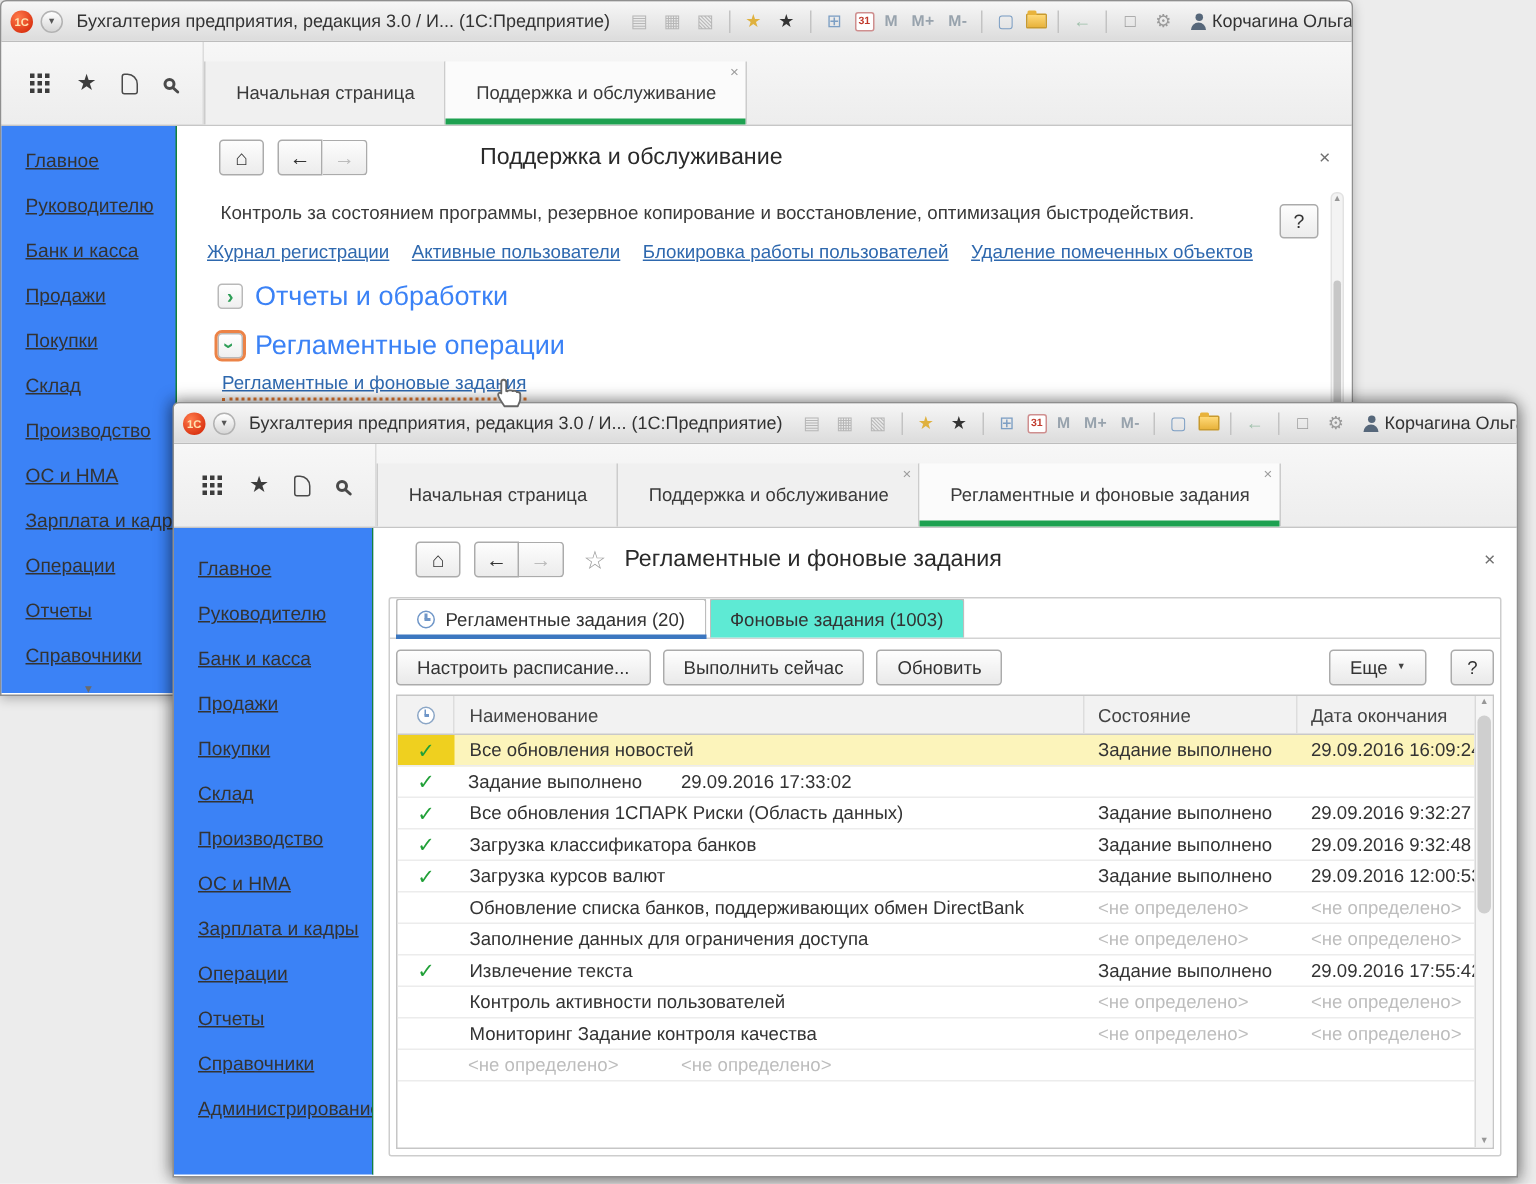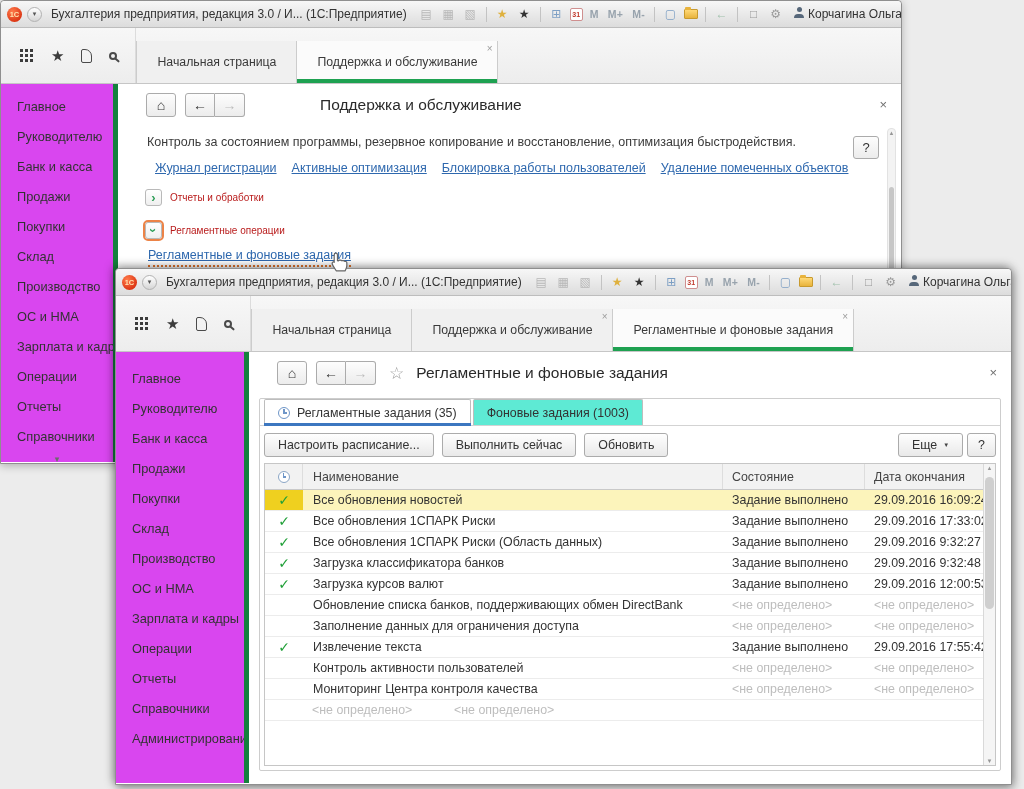--- a/index.html
+++ b/index.html
@@ -29,21 +29,21 @@
   .grey  { color:#9a9a9a; }
   .tb-mem { font-size:10.5px; font-weight:bold; color:#98a3ad; letter-spacing:.3px; padding:0 2px; flex:none; }
   .ic-cal { width:13px; height:13px; border:1px solid #cf8f8f; border-radius:2px; background:#fff;
             color:#c0392b; font-size:7px; font-weight:bold; display:inline-flex; align-items:center; justify-content:center; flex:none; }
   .ic-folder { width:14px; height:10px; background:linear-gradient(#ffd977,#e8b33c); border:1px solid #c89a2e;
                border-radius:1px; position:relative; flex:none; }
   .ic-folder::before { content:""; position:absolute; top:-3px; left:0; width:6px; height:3px; background:#e8b33c; border-radius:1px 1px 0 0; }
   .ic-user { width:10px; height:11px; position:relative; flex:none; }
   .ic-user::before { content:""; position:absolute; top:0; left:2.5px; width:5px; height:5px; border-radius:50%; background:#56677a; }
   .ic-user::after  { content:""; position:absolute; bottom:0; left:0; width:10px; height:4.5px; border-radius:5px 5px 0 0; background:#56677a; }
-  .tb-user { display:flex; align-items:flex-start; gap:4px; flex:none; }
+  .tb-user { display:flex; align-items:center; gap:4px; flex:none; }
   .tb-caret { font-size:7px; color:#555; flex:none; }
   .tb-flex { flex:1; }
 
   
   .tabbar { height:56px; background:linear-gradient(#f7f7f7,#ededed); border-bottom:1px solid #c6c6c6;
             display:flex; align-items:flex-end; }
   .tabtools { height:100%; display:flex; align-items:center; gap:17px; padding:0 18px; border-right:1px solid #dcdcdc; }
   .ic-grid { width:3px; height:3px; background:#3c3c3c; margin:1px 11px 11px 1px;
              box-shadow:5px 0 #3c3c3c,10px 0 #3c3c3c,0 5px #3c3c3c,5px 5px #3c3c3c,10px 5px #3c3c3c,0 10px #3c3c3c,5px 10px #3c3c3c,10px 10px #3c3c3c; }
   .ic-star-tool { font-size:15px; color:#3c3c3c; line-height:1; }
@@ -56,21 +56,21 @@
          background:#f0f0f0; border-right:1px solid #cccccc; }
   .tabs .tab:first-child { border-left:1px solid #cccccc; }
   .tab.active { background:#fbfbfb; }
   .tab.active::before { content:""; position:absolute; left:0; right:0; bottom:0; height:4px; background:#1ea151; }
   .tab .tab-x { display:none; position:absolute; top:3px; right:5px; font-size:10px; color:#9c9c9c; line-height:1; }
   .tab.closable .tab-x { display:block; }
   .tab-x::before { content:"×"; }
 
   
   .mainrow { display:flex; height:calc(100% - 84px); }
-  .sidebar { background:#d946ef; border-right:5px solid #15803d; padding-top:8px; overflow:hidden; flex:none; }
+  .sidebar { background:#3b82f6; border-right:1px solid #15803d; padding-top:8px; overflow:hidden; flex:none;text-decoration:underline; }
   #win1 .sidebar { width:117px; }
   #win2 .sidebar { width:133px; padding-top:12px; }
   .side-item { height:30px; line-height:30px; padding-left:16px; font-size:12.8px; color:#333; white-space:nowrap; }
   .side-more { text-align:center; color:#6b6b6b; font-size:9px; height:14px; line-height:14px; }
   .side-more::before { content:"▾"; }
   .content { flex:1; position:relative; background:#fff; overflow:hidden; }
 
   
   .pagehead { position:absolute; left:28px; top:9px; display:flex; align-items:center; }
   .navbtn { width:30px; height:24px; border:1px solid #ababab; border-radius:3px;
@@ -83,31 +83,31 @@
   .pagetitle { font-size:15.5px; color:#2a2a2a; white-space:nowrap; }
   #win1 .pagetitle { margin-left:75px; }
   #win2 .pagetitle { margin-left:12px; }
   .page-close { position:absolute; top:13px; right:14px; font-size:13px; color:#707070; }
 
   
   .desc { position:absolute; left:29px; top:51px; font-size:12.5px; color:#3a3a3a; }
   .help-btn { position:absolute; right:22px; top:52px; width:26px; height:23px; border:1px solid #ababab; border-radius:3px;
               background:linear-gradient(#fdfdfd,#ececec); display:inline-flex; align-items:center; justify-content:center;
               font-size:13px; color:#333; }
-  .links { position:absolute; left:37px; top:77px; display:flex; gap:15px; white-space:nowrap; }
+  .links { position:absolute; left:20px; top:77px; display:flex; gap:15px; white-space:nowrap; }
   .blink { font-size:12.5px; color:#2e68ae; text-decoration:underline; }
   .sections { position:absolute; left:27px; top:104px; }
   .section-row { display:flex; align-items:center; gap:8px; margin-bottom:15px; height:18px; }
   .chev-btn { width:17px; height:17px; border:1px solid #b9b9b9; border-radius:3px; flex:none;
               background:linear-gradient(#fff,#efefef); display:flex; align-items:center; justify-content:center; }
   .chev { color:#2e9e57; font-weight:bold; font-size:13px; line-height:1; display:inline-block; }
   .chev::before { content:"›"; }
   .section-row.exp .chev { transform:rotate(90deg); }
   .chev-btn.hl { outline:2px solid #ec8347; }
-  .section-label { color:#b91c1c; font-size:10px; white-space:nowrap; }
+  .section-label { color:#3b82f6; font-size:18px; white-space:nowrap; }
   .sub-link { position:absolute; left:30px; top:164px; font-size:12.5px; color:#2e68ae; text-decoration:underline;
               border-bottom:2px dotted #e2762d; padding-bottom:3px; white-space:nowrap; }
   .vscroll1 { position:absolute; right:5px; top:44px; bottom:5px; width:9px; background:#f3f3f3;
               border:1px solid #e2e2e2; border-radius:4px; }
   .sarrow-up { position:absolute; top:1px; left:0; right:0; text-align:center; font-size:6px; color:#979797; }
   .sarrow-up::before { content:"▲"; }
   .sarrow-dn { position:absolute; bottom:1px; left:0; right:0; text-align:center; font-size:6px; color:#979797; }
   .sarrow-dn::before { content:"▼"; }
   .thumb1 { position:absolute; left:1px; right:1px; top:58px; bottom:2px; background:#c7c7c7; border-radius:4px; }
 
@@ -118,21 +118,21 @@
   .ptab { position:relative; display:flex; align-items:center; gap:7px; padding:0 13px; margin-right:2px;
           font-size:12.4px; color:#333; background:#5eead4; border:1px solid #bdbdbd; border-bottom:none;
           border-radius:2px 2px 0 0; }
   .ptab.active { background:#fff; }
   .ptab.active::after { content:""; position:absolute; left:-1px; right:-1px; bottom:-1px; height:3px; background:#3c77c0; }
   .ic-clock { display:none; width:12px; height:12px; border:1.5px solid #6f96c8; border-radius:50%; position:relative; background:#fff; flex:none; }
   .ic-clock::before { content:""; position:absolute; left:4px; top:1.5px; width:1.5px; height:4px; background:#6f96c8; }
   .ic-clock::after  { content:""; position:absolute; left:4px; top:4.5px; width:3.5px; height:1.5px; background:#6f96c8; }
   .ptab.hasicon .ic-clock { display:inline-block; }
   .ic-clock.hdr { display:inline-block; border-color:#8ba6c6; }
-  .toolbar { display:flex; align-items:center; gap:4px; padding:7px 4px 6px 4px; }
+  .toolbar { display:flex; align-items:center; gap:16px; padding:7px 4px 6px 4px; }
   .btn { height:24px; padding:0 13px; border:1px solid #ababab; border-radius:3px;
          background:linear-gradient(#fefefe,#e9e9e9); font-size:12.4px; color:#333;
          display:inline-flex; align-items:center; gap:6px; white-space:nowrap; }
   .tb-spacer { flex:1; }
   .caret { font-size:6px; color:#444; }
   .caret::before { content:"▼"; }
   .btn.help2 { padding:0 10px; }
 
   
   .table { flex:1; margin:0 4px 4px 4px; border:1px solid #c6c6c6; position:relative; display:flex; flex-direction:column; overflow:hidden; }
@@ -251,21 +251,21 @@
           <span class="navbtn">→</span>
         </span>
         <span class="pagetitle">Поддержка и обслуживание</span>
       </div>
       <span class="page-close">×</span>
       <div class="desc">Контроль за состоянием программы, резервное копирование и восстановление, оптимизация быстродействия.</div>
       <span class="help-btn">?</span>
       <div class="links">
   <span class="blink">Журнал регистрации</span>
 
-  <span class="blink">Активные оптимизация</span>
+  <span class="blink">Активные пользователи</span>
 
   <span class="blink">Блокировка работы пользователей</span>
 
   <span class="blink">Удаление помеченных объектов</span>
 </div>
       <div class="sections">
   <div class="section-row">
     <span class="chev-btn">
       <span class="chev"></span>
     </span>
@@ -385,21 +385,21 @@
         </span>
         <span class="fav-star">☆</span>
         <span class="pagetitle">Регламентные и фоновые задания</span>
       </div>
       <span class="page-close">×</span>
 
       <div class="panel">
         <div class="ptabs">
   <div class="ptab active hasicon">
     <span class="ic-clock"></span>
-    <span>Регламентные задания (35)</span>
+    <span>Регламентные задания (20)</span>
   </div>
 
   <div class="ptab">
 
     <span>Фоновые задания (1003)</span>
   </div>
 </div>
         <div class="toolbar">
           <span class="btns-left" style="display:flex;gap:8px">
   <span class="btn">Настроить расписание...</span>
@@ -431,21 +431,20 @@
                 </span>
     <span class="c-name">Все обновления новостей</span>
     <span class="c-status">Задание выполнено</span>
     <span class="c-date">29.09.2016 16:09:24</span>
   </div>
 
   <div class="trow checked">
     <span class="c-ic">
                   <span class="check-ic"></span>
                 </span>
-    <span class="c-name">Все обновления 1СПАРК Риски</span>
     <span class="c-status">Задание выполнено</span>
     <span class="c-date">29.09.2016 17:33:02</span>
   </div>
 
   <div class="trow checked">
     <span class="c-ic">
                   <span class="check-ic"></span>
                 </span>
     <span class="c-name">Все обновления 1СПАРК Риски (Область данных)</span>
     <span class="c-status">Задание выполнено</span>
@@ -503,21 +502,21 @@
                 </span>
     <span class="c-name">Контроль активности пользователей</span>
     <span class="c-status">&lt;не определено&gt;</span>
     <span class="c-date">&lt;не определено&gt;</span>
   </div>
 
   <div class="trow empty">
     <span class="c-ic">
                   <span class="check-ic"></span>
                 </span>
-    <span class="c-name">Мониторинг Центра контроля качества</span>
+    <span class="c-name">Мониторинг Задание контроля качества</span>
     <span class="c-status">&lt;не определено&gt;</span>
     <span class="c-date">&lt;не определено&gt;</span>
   </div>
 
   <div class="trow empty">
     <span class="c-ic">
                   <span class="check-ic"></span>
                 </span>
     <span class="c-status">&lt;не определено&gt;</span>
     <span class="c-date">&lt;не определено&gt;</span>

